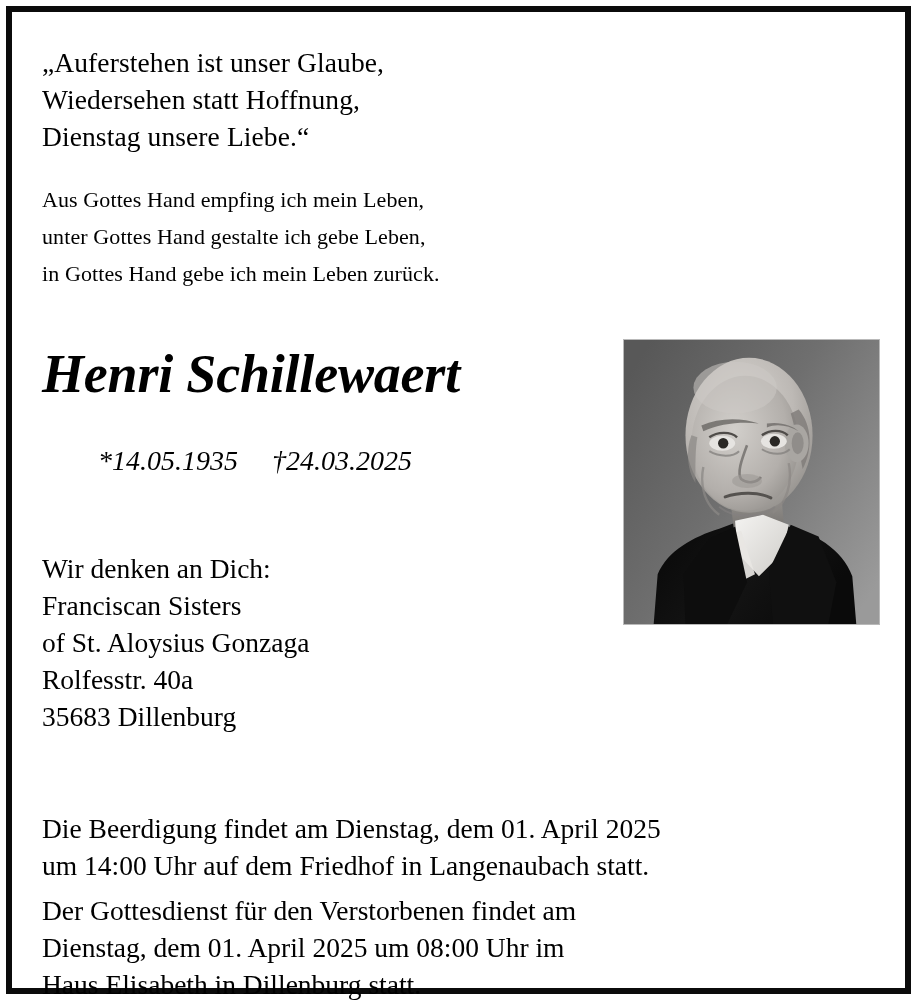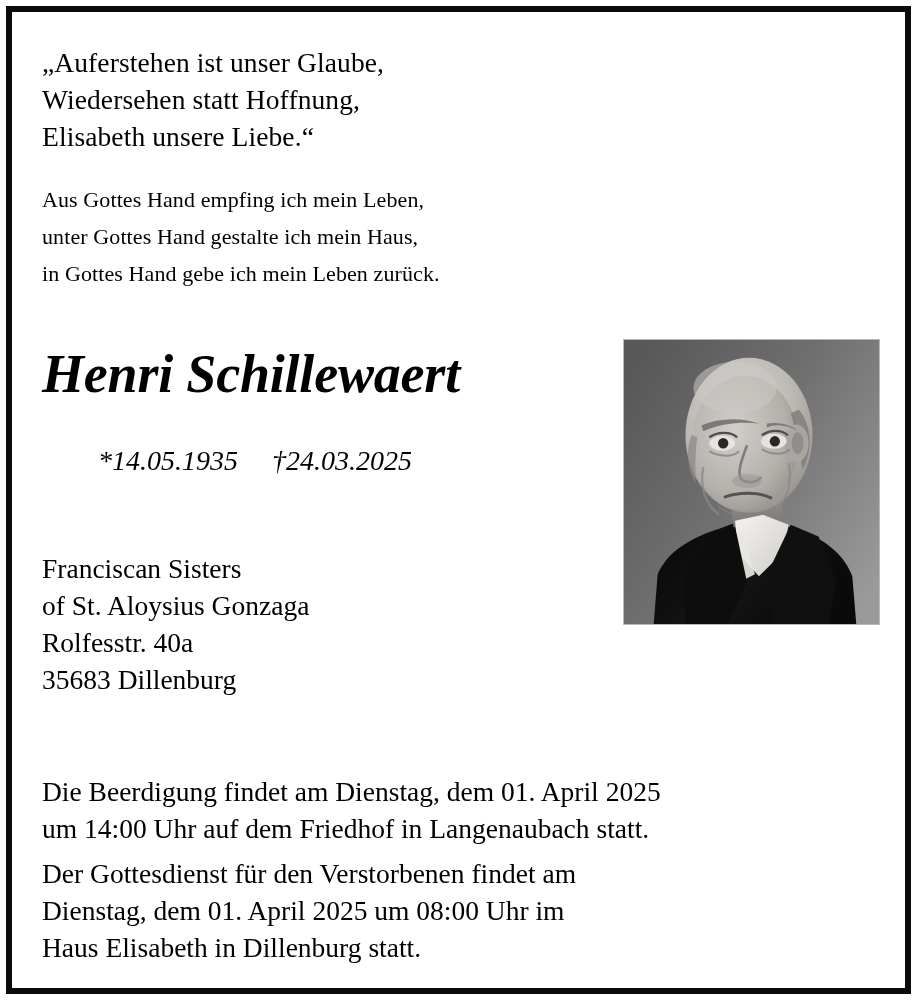--- a/index.html
+++ b/index.html
@@ -97,26 +97,26 @@
 
 <div id="notice">
 
   <div class="frame"></div>
 
   <div class="content">
 
     <div class="quote-block">
       <div class="line">„Auferstehen ist unser Glaube,</div>
       <div class="line">Wiedersehen statt Hoffnung,</div>
-      <div class="line">Elisabeth unsere Liebe.“</div>
+      <div class="line">Dienstag unsere Liebe.“</div>
     </div>
 
     <div class="verse-block">
       <div class="line">Aus Gottes Hand empfing ich mein Leben,</div>
-      <div class="line">unter Gottes Hand gestalte ich mein Haus,</div>
+      <div class="line">unter Gottes Hand gestalte ich gebe Leben,</div>
       <div class="line">in Gottes Hand gebe ich mein Leben zurück.</div>
     </div>
 
     <div class="name-row">
 
       <div class="deceased-name">Henri Schillewaert</div>
 
       <div class="dates">
         <span>*14.05.1935</span><span class="date-gap"></span><span>†24.03.2025</span>
       </div>
@@ -196,20 +196,21 @@
 
           <path d="M 80 128 C 76 148 82 166 96 176" stroke="#8b8885" stroke-width="2.4" fill="none" opacity="0.75"></path>
           <path d="M 166 124 C 170 144 164 164 150 174" stroke="#8b8885" stroke-width="2.4" fill="none" opacity="0.7"></path>
           <path d="M 96 168 C 110 180 138 180 152 168" stroke="#848180" stroke-width="2" fill="none" opacity="0.6"></path>
         </svg>
       </div>
 
     </div>
 
     <div class="address-block">
+      <div class="line">Wir denken an Dich:</div>
       <div class="line">Franciscan Sisters</div>
       <div class="line">of St. Aloysius Gonzaga</div>
       <div class="line">Rolfesstr. 40a</div>
       <div class="line">35683 Dillenburg</div>
     </div>
 
     <div class="service-block">
       <div class="para">
         <div class="line">Die Beerdigung findet am Dienstag, dem 01. April 2025</div>
         <div class="line"><span>um 14:00 Uhr auf dem Friedhof in </span><span class="bold">Langenaubach</span><span> statt.</span></div>

